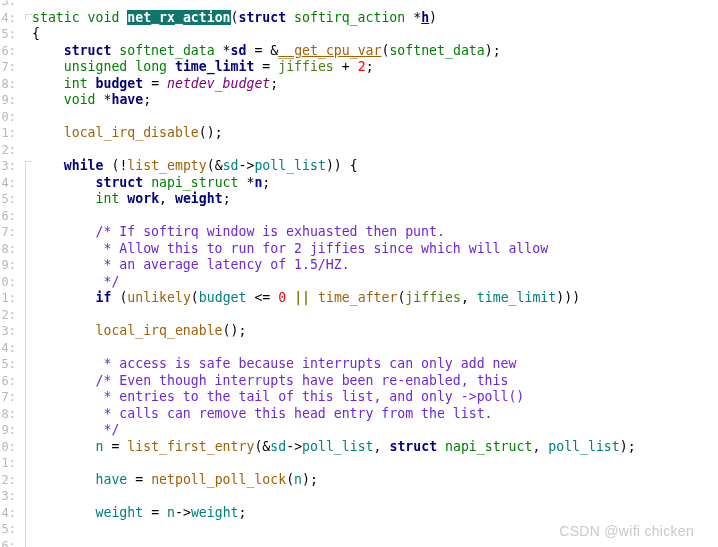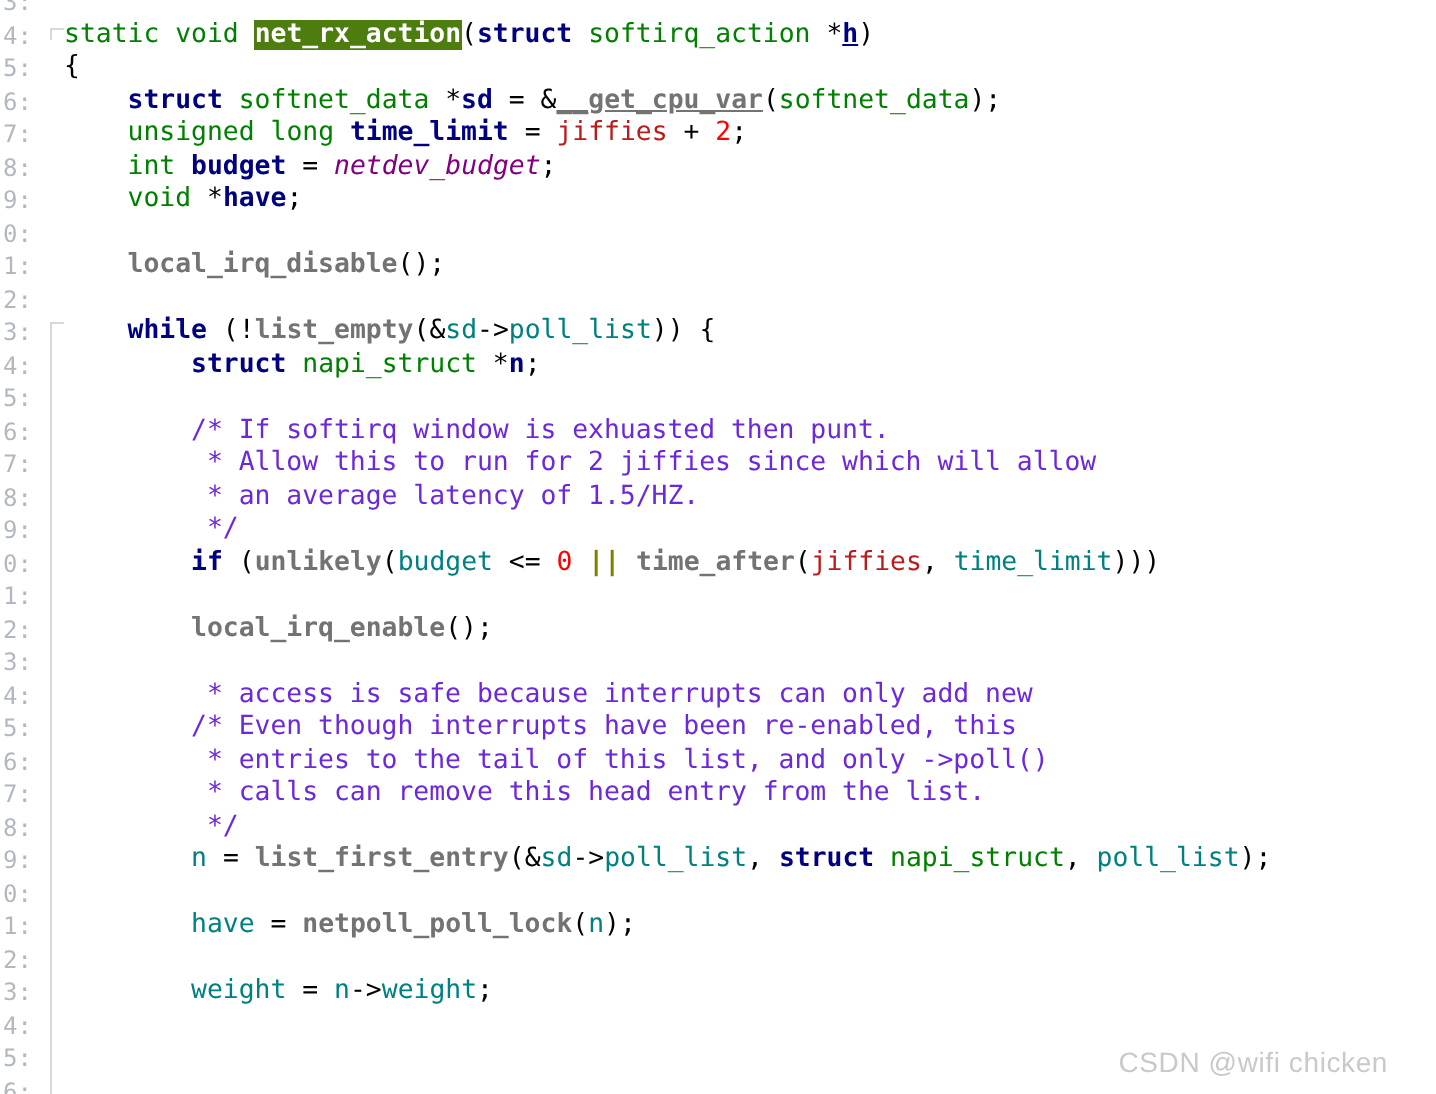--- a/index.html
+++ b/index.html
@@ -76,35 +76,35 @@
     line-height: 16.5px;
     font-size: 13.2px;
     white-space: pre;
     color: #000000;
     letter-spacing: 0px;
   }
 
   
   .t-kw       { color: #000080; font-weight: bold; }            
   .t-type     { color: #008000; }                               
-  .t-fn       { color: #737373; font-weight: bold; }            
+  .t-fn       { color: #a16207; font-weight: normal; }            
   .t-var      { color: #000080; font-weight: bold; }            
   .t-num      { color: #ff0000; }                               
-  .t-macro    { color: #b91c1c; }                               
+  .t-macro    { color: #4d7c0f; }                               
   .t-const    { color: #800080; font-style: italic; }           
   .t-comment  { color: #6d28d9; }                                */
   .t-punc     { color: #800080; }                               
   .t-op       { color: #000000; }                               
   .t-op-or    { color: #808000; font-weight: bold; }            
   .t-plain    { color: #008080; }
   .t-under    { text-decoration: underline; }
   .t-arrow    { color: #008000; font-weight: bold; }            
 
   .hl-sel {
-    background: #4d7c0f;
+    background: #0f766e;
     color: #ffffff;
     font-weight: bold;
   }
 
   
   #watermark {
     position: absolute;
     right: 24px;
     bottom: 8px;
     font-family: "Liberation Sans", sans-serif;
@@ -181,20 +181,21 @@
     <div class="code-line"> </div>
 
     <div class="code-line">    <span class="t-fn">local_irq_disable</span><span class="t-punc">()</span><span class="t-op">;</span></div>
 
     <div class="code-line"> </div>
 
     <div class="code-line">    <span class="t-kw">while</span> <span class="t-punc">(</span><span class="t-op">!</span><span class="t-fn">list_empty</span><span class="t-punc">(</span><span class="t-op">&amp;</span><span class="t-plain">sd</span><span class="t-op">-&gt;</span><span class="t-plain">poll_list</span><span class="t-punc">))</span> <span class="t-punc">{</span></div>
 
     <div class="code-line">        <span class="t-kw">struct</span> <span class="t-type">napi_struct</span> <span class="t-op">*</span><span class="t-var">n</span><span class="t-op">;</span></div>
 
+    <div class="code-line">        <span class="t-type">int</span> <span class="t-var">work</span><span class="t-op">,</span> <span class="t-var">weight</span><span class="t-op">;</span></div>
 
     <div class="code-line"> </div>
 
     <div class="code-line">        <span class="t-comment">/* If softirq window is exhuasted then punt.</span></div>
     <div class="code-line">         <span class="t-comment">* Allow this to run for 2 jiffies since which will allow</span></div>
     <div class="code-line">         <span class="t-comment">* an average latency of 1.5/HZ.</span></div>
     <div class="code-line">         <span class="t-comment">*/</span></div>
 
     <div class="code-line">        <span class="t-kw">if</span> <span class="t-punc">(</span><span class="t-fn">unlikely</span><span class="t-punc">(</span><span class="t-plain">budget</span> <span class="t-op">&lt;=</span> <span class="t-num">0</span> <span class="t-op-or">||</span> <span class="t-fn">time_after</span><span class="t-punc">(</span><span class="t-macro">jiffies</span><span class="t-op">,</span> <span class="t-plain">time_limit</span><span class="t-punc">)))</span></div>
 

